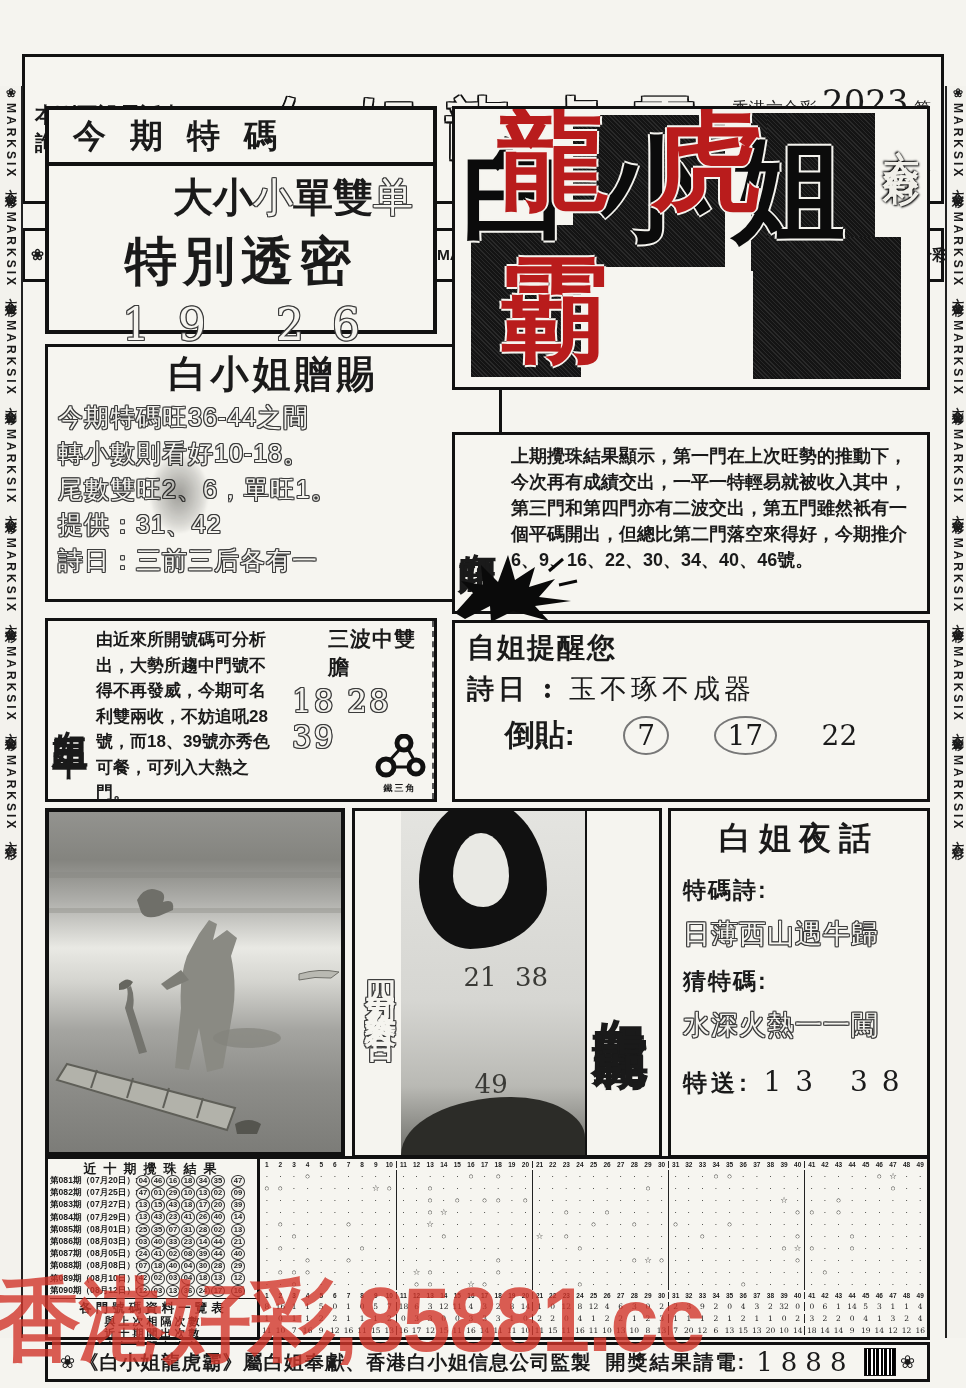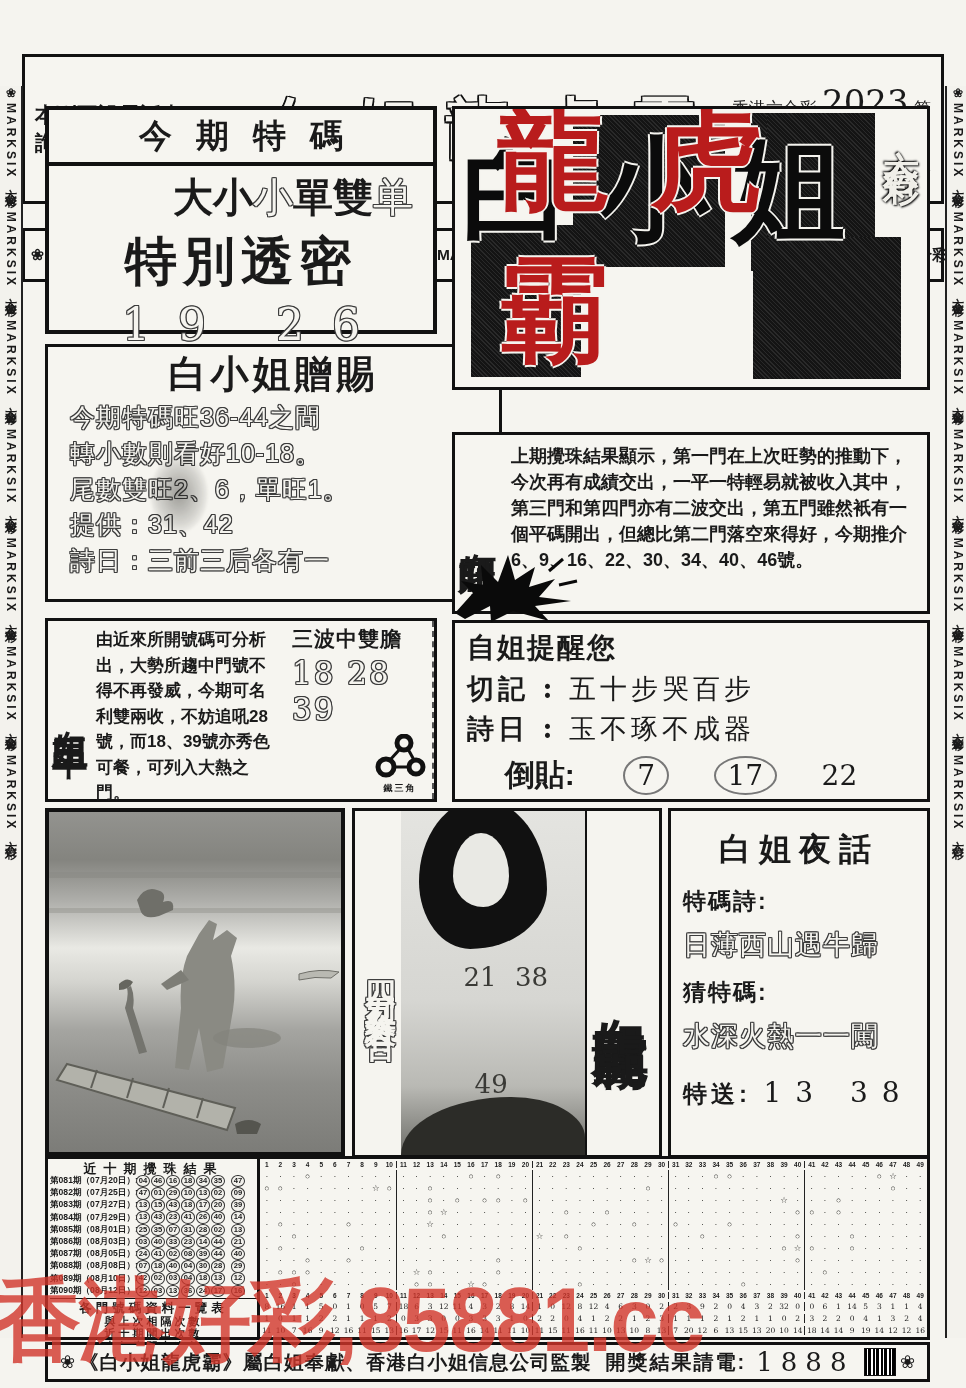--- a/index.html
+++ b/index.html
@@ -20,36 +20,36 @@
   
   .bannerrow{left:22px;top:228px;width:922px;height:54px;display:flex;align-items:center;justify-content:space-between;padding:0 6px;}
   .banner-item{font-size:15.5px;font-weight:900;white-space:nowrap;}
   
   .vband{position:absolute;top:86px;width:21px;height:1252px;writing-mode:vertical-rl;text-orientation:mixed;
          font-size:12px;font-weight:900;letter-spacing:3px;overflow:hidden;line-height:21px;background:#f3f2ed;}
   .vband.l{left:0;border-right:2px solid #222;}
   .vband.r{left:945px;border-left:2px solid #222;}
   
   .spbox{left:45px;top:106px;width:392px;height:228px;border-width:4px;}
-  .sp-title{height:52px;line-height:52px;text-align:center;font-size:33px;font-weight:900;letter-spacing:24px;border-bottom:4px solid #111;text-indent:24px;font-family:Liberation Serif, serif;}
+  .sp-title{height:52px;line-height:52px;font-size:33px;font-weight:900;letter-spacing:24px;border-bottom:4px solid #111;text-indent:24px;font-family:Liberation Serif, serif;}
   .sp-picks{display:flex;justify-content:flex-end;align-items:baseline;padding:4px 20px 0 20px;font-size:40px;}
   .sp-picks .b{font-weight:900;}
   .sp-sub{text-align:center;font-size:52px;font-weight:900;letter-spacing:6px;margin-top:2px;}
   .sp-nums{text-align:center;font-size:44px;letter-spacing:28px;margin-top:2px;font-family:"DejaVu Serif",serif;text-indent:28px;}
   
-  .giftbox{left:45px;top:344px;width:457px;height:258px;padding:2px 22px;}
+  .giftbox{left:45px;top:344px;width:457px;height:258px;padding:2px 10px;}
   .gift-title{text-align:center;font-size:38px;font-weight:900;letter-spacing:4px;}
   .gift-line{font-size:25px;line-height:1.43;letter-spacing:1px;}
   
   .tribox{left:45px;top:618px;width:392px;height:184px;display:flex;}
   .vtitle{writing-mode:vertical-rl;text-orientation:upright;font-weight:900;text-align:center;}
   .tri-vt{width:46px;font-size:36px;letter-spacing:4px;padding-top:4px;}
   .tri-body{flex:1;font-size:17px;font-weight:600;line-height:1.5;padding:6px 6px 0 2px;}
   .tri-side{width:148px;position:relative;border-right:2px dashed #555;padding:4px 4px 0 6px;box-sizing:border-box;}
-  .tri-side-title{font-size:21px;font-weight:900;letter-spacing:1px;}
+  .tri-side-title{font-size:21px;font-weight:900;letter-spacing:1px;margin-left:36px;}
   .tri-side-nums{font-size:31px;letter-spacing:2px;margin-top:2px;font-family:"DejaVu Serif",serif;}
   .tri-icon{position:absolute;right:6px;bottom:4px;text-align:center;}
   .tri-icon .lbl{font-size:9px;font-weight:900;letter-spacing:2px;}
   
   .mast{left:452px;top:106px;width:478px;height:284px;overflow:hidden;}
   .photo{position:absolute;background:#141414;background-image:repeating-linear-gradient(45deg,rgba(255,255,255,.09) 0 1px,transparent 1px 3px);}
   .mast-top{position:absolute;left:6px;top:6px;font-size:112px;font-weight:900;letter-spacing:24px;color:#0b0b0b;
             text-shadow:2px 0 #f5f4ef,-2px 0 #f5f4ef,0 2px #f5f4ef,0 -2px #f5f4ef;}
   .mast-bot{position:absolute;left:42px;bottom:0px;font-size:112px;font-weight:900;letter-spacing:42px;color:#b91c1c;
             text-shadow:2px 0 #f5f4ef,-2px 0 #f5f4ef,0 2px #f5f4ef,0 -2px #f5f4ef;}
@@ -74,21 +74,21 @@
   .strip{left:352px;top:808px;width:310px;height:350px;display:flex;}
   .strip-vt{width:46px;writing-mode:vertical-rl;text-orientation:upright;font-size:31px;font-weight:700;letter-spacing:8px;padding-top:4px;text-align:center;background:#f5f4ef;}
   .woman{flex:1;position:relative;background:linear-gradient(#e4e4e0 0%,#d6d6d2 55%,#b9b9b4 80%,#6d6d68 100%);overflow:hidden;}
   .hair{position:absolute;left:18px;top:-12px;width:128px;height:150px;background:#111;border-radius:48% 52% 60% 40%/55% 60% 40% 45%;}
   .face{position:absolute;left:52px;top:22px;width:56px;height:74px;background:#e9e9e4;border-radius:50% 50% 46% 54%/58% 58% 42% 42%;}
   .shadowfloor{position:absolute;left:0;bottom:0;width:100%;height:58px;background:#2c2c28;border-radius:60% 40% 0 0/100% 70% 0 0;}
   .wnum{position:absolute;font-family:"DejaVu Serif",serif;font-size:26px;color:#3a3a36;}
   .strip-title{width:72px;writing-mode:vertical-rl;text-orientation:upright;font-size:57px;font-weight:900;text-align:center;letter-spacing:4px;background:#f5f4ef;border-left:2px solid #111;}
   
   .nightbox{left:668px;top:808px;width:262px;height:350px;padding:4px 12px;}
-  .night-title{text-align:center;font-size:32px;font-weight:900;letter-spacing:8px;margin-top:13px;font-family:Liberation Mono, monospace;}
+  .night-title{text-align:center;font-size:32px;font-weight:900;letter-spacing:8px;margin-top:2px;font-family:Liberation Mono, monospace;}
   .nlabel{font-size:23px;font-weight:900;margin-top:14px;letter-spacing:2px;}
   .nval{font-size:27px;margin-top:10px;letter-spacing:1px;}
   .nsend{margin-top:22px;}
   .nsend .lbl{font-size:24px;font-weight:900;letter-spacing:4px;}
   .nsend .v{font-size:28px;font-family:"DejaVu Serif",serif;letter-spacing:14px;margin-left:8px;}
   
   .resblock{position:absolute;left:45px;top:1156px;width:212px;height:184px;border-top:3px solid #111;border-left:3px solid #111;border-bottom:3px solid #111;box-sizing:border-box;background:#f6f5f0;padding:1px 0 0 2px;}
   .res-title{font-size:13px;font-weight:900;letter-spacing:7px;text-align:center;height:15px;}
   .rrow{height:12.2px;display:flex;align-items:center;white-space:nowrap;}
   .rper{font-size:8.6px;font-weight:900;width:86px;letter-spacing:0;}
@@ -213,22 +213,20 @@
       <svg width="130" height="72" viewBox="0 0 130 72">
         <path d="M4 62 L22 42 L10 30 L32 34 L30 14 L47 31 L57 4 L64 29 L84 16 L78 36 L104 28 L88 46 L120 50 L84 55 L98 70 L62 60 L40 71 L39 55 L14 68 Z" fill="#0a0a0a"></path>
         <line x1="98" y1="20" x2="112" y2="8" stroke="#0a0a0a" stroke-width="3"></line>
         <line x1="108" y1="34" x2="126" y2="30" stroke="#0a0a0a" stroke-width="3"></line>
       </svg>
     </div>
   </div>
 
   <div class="box rembox">
     <div class="rem-title">自姐提醒您</div>
-    <div class="rem-line"><b>切記 :</b>
-      <span>五十步哭百步</span></div>
     <div class="rem-line"><b>詩日 :</b>
       <span>玉不琢不成器</span></div>
     <div class="rem-tip">
       <span class="lbl">倒貼:</span>
       <span class="n circ">7</span>
       <span class="n circ">17</span>
       <span class="n">22</span>
     </div>
   </div>
 

